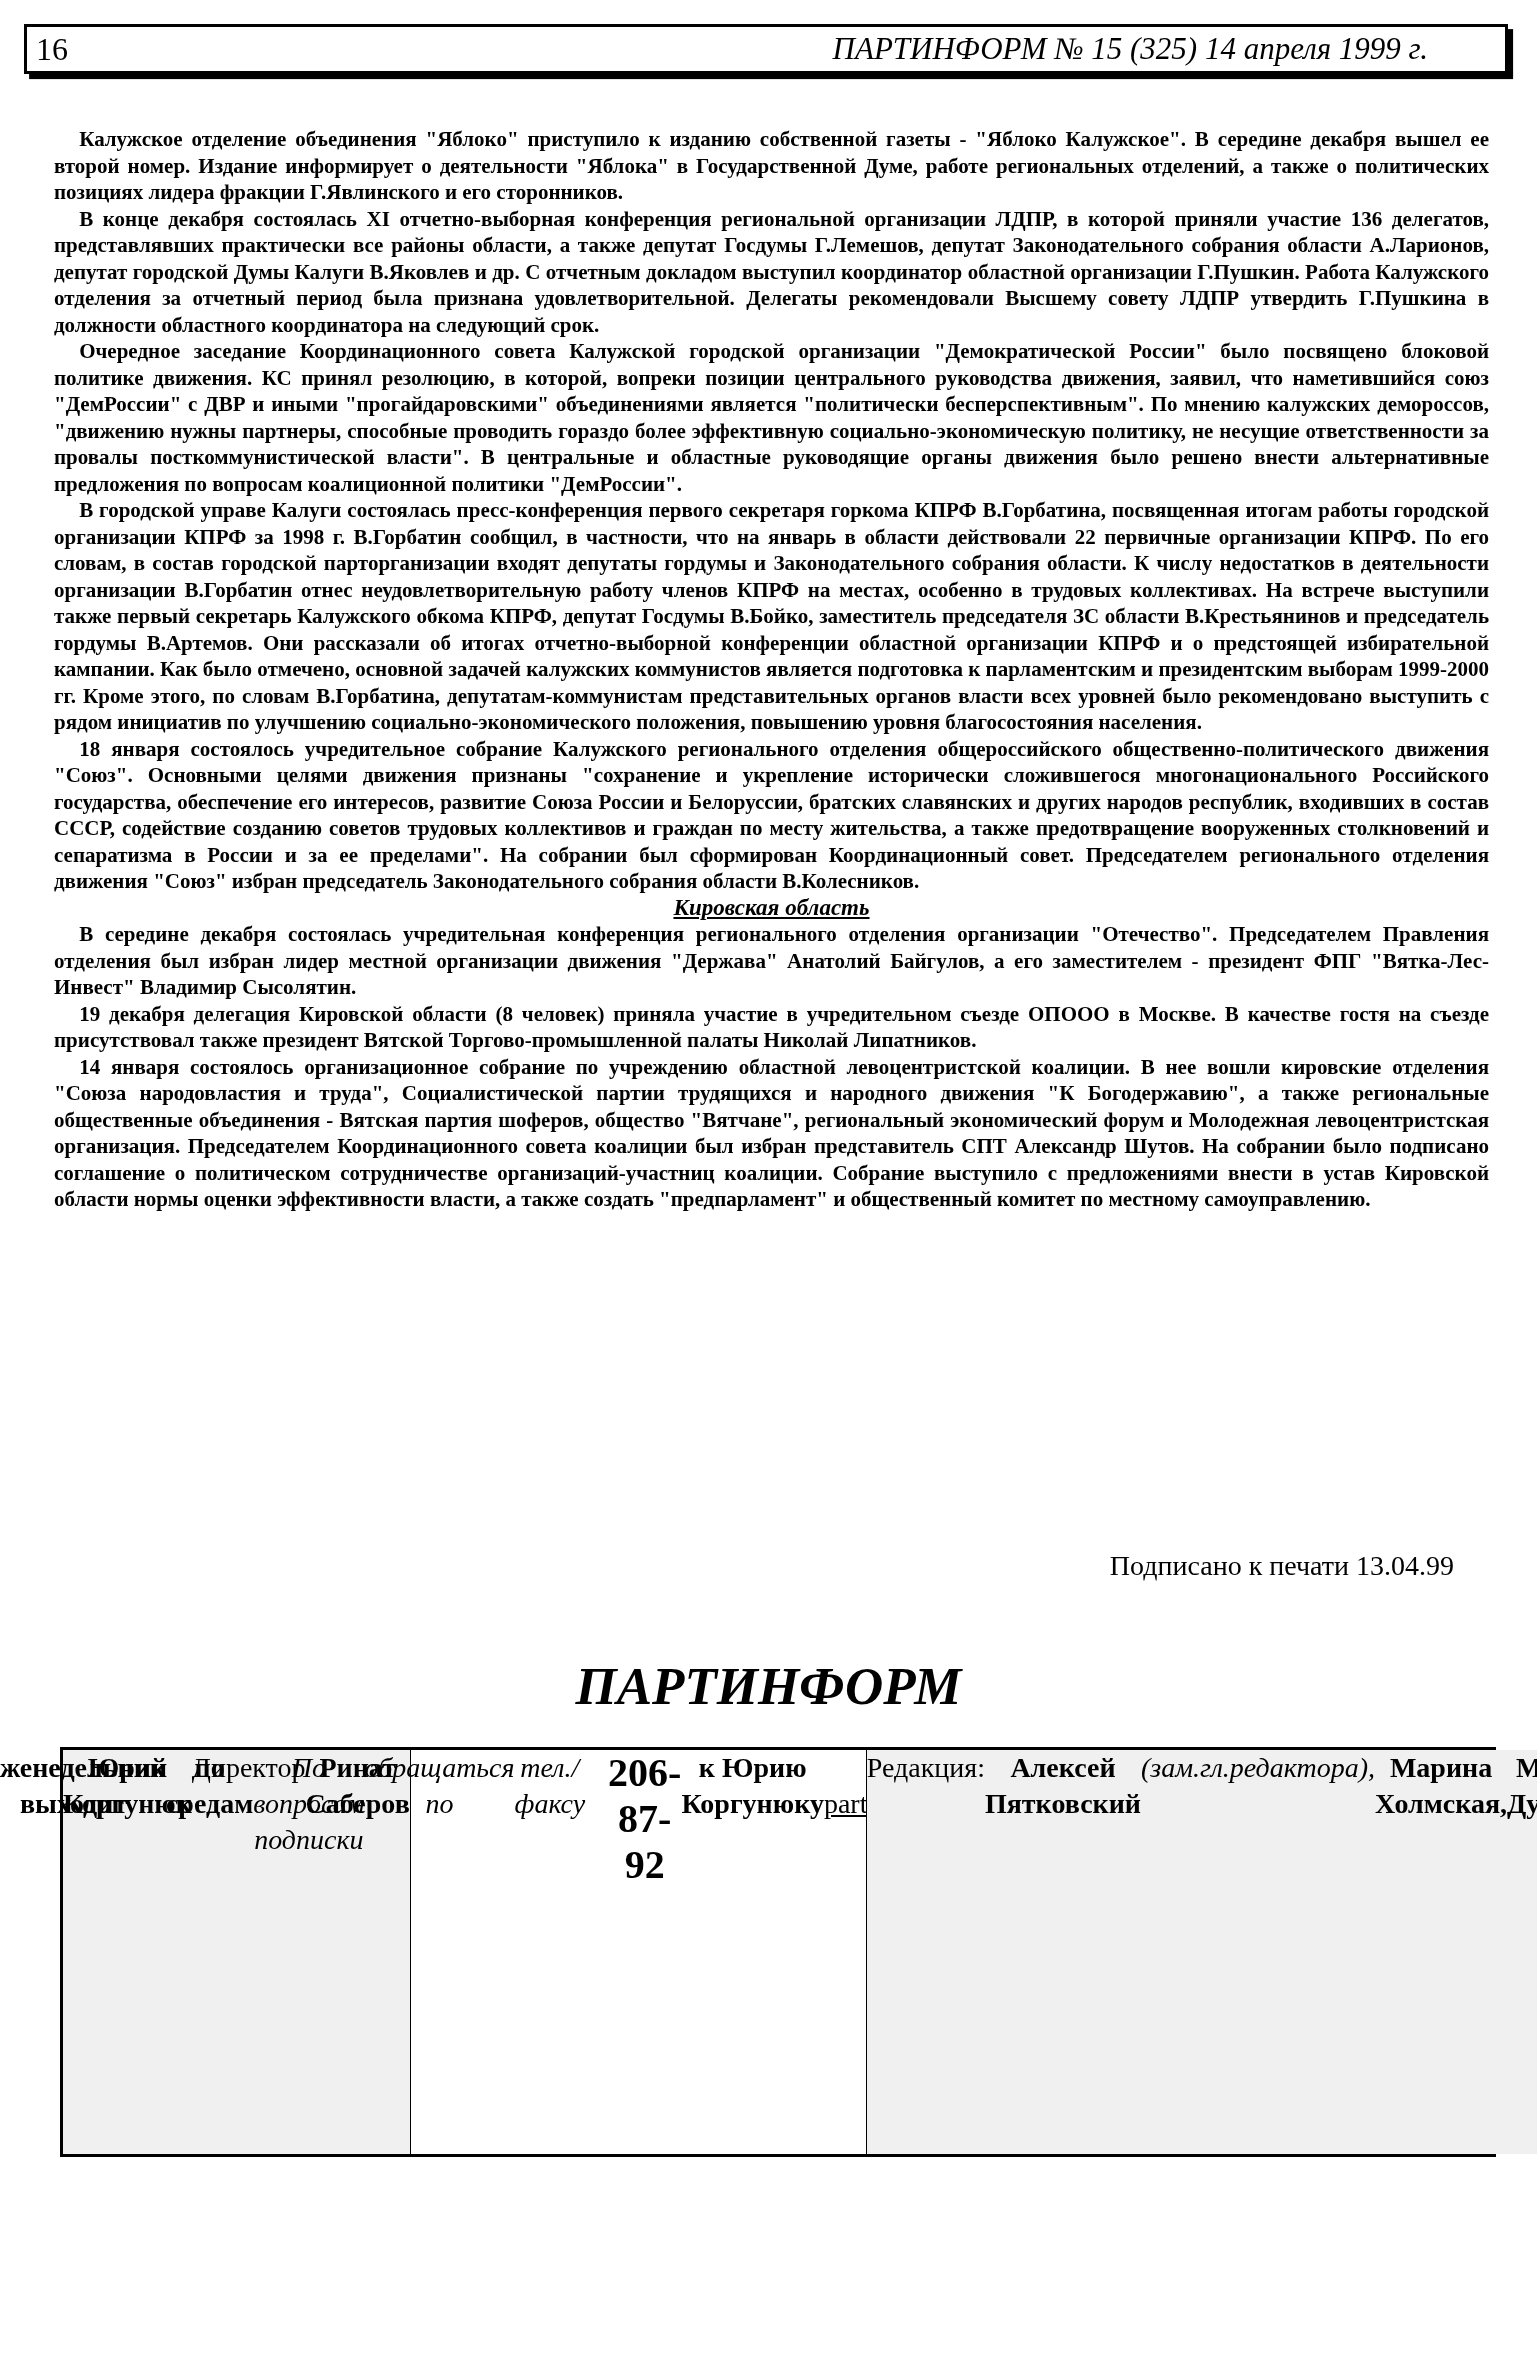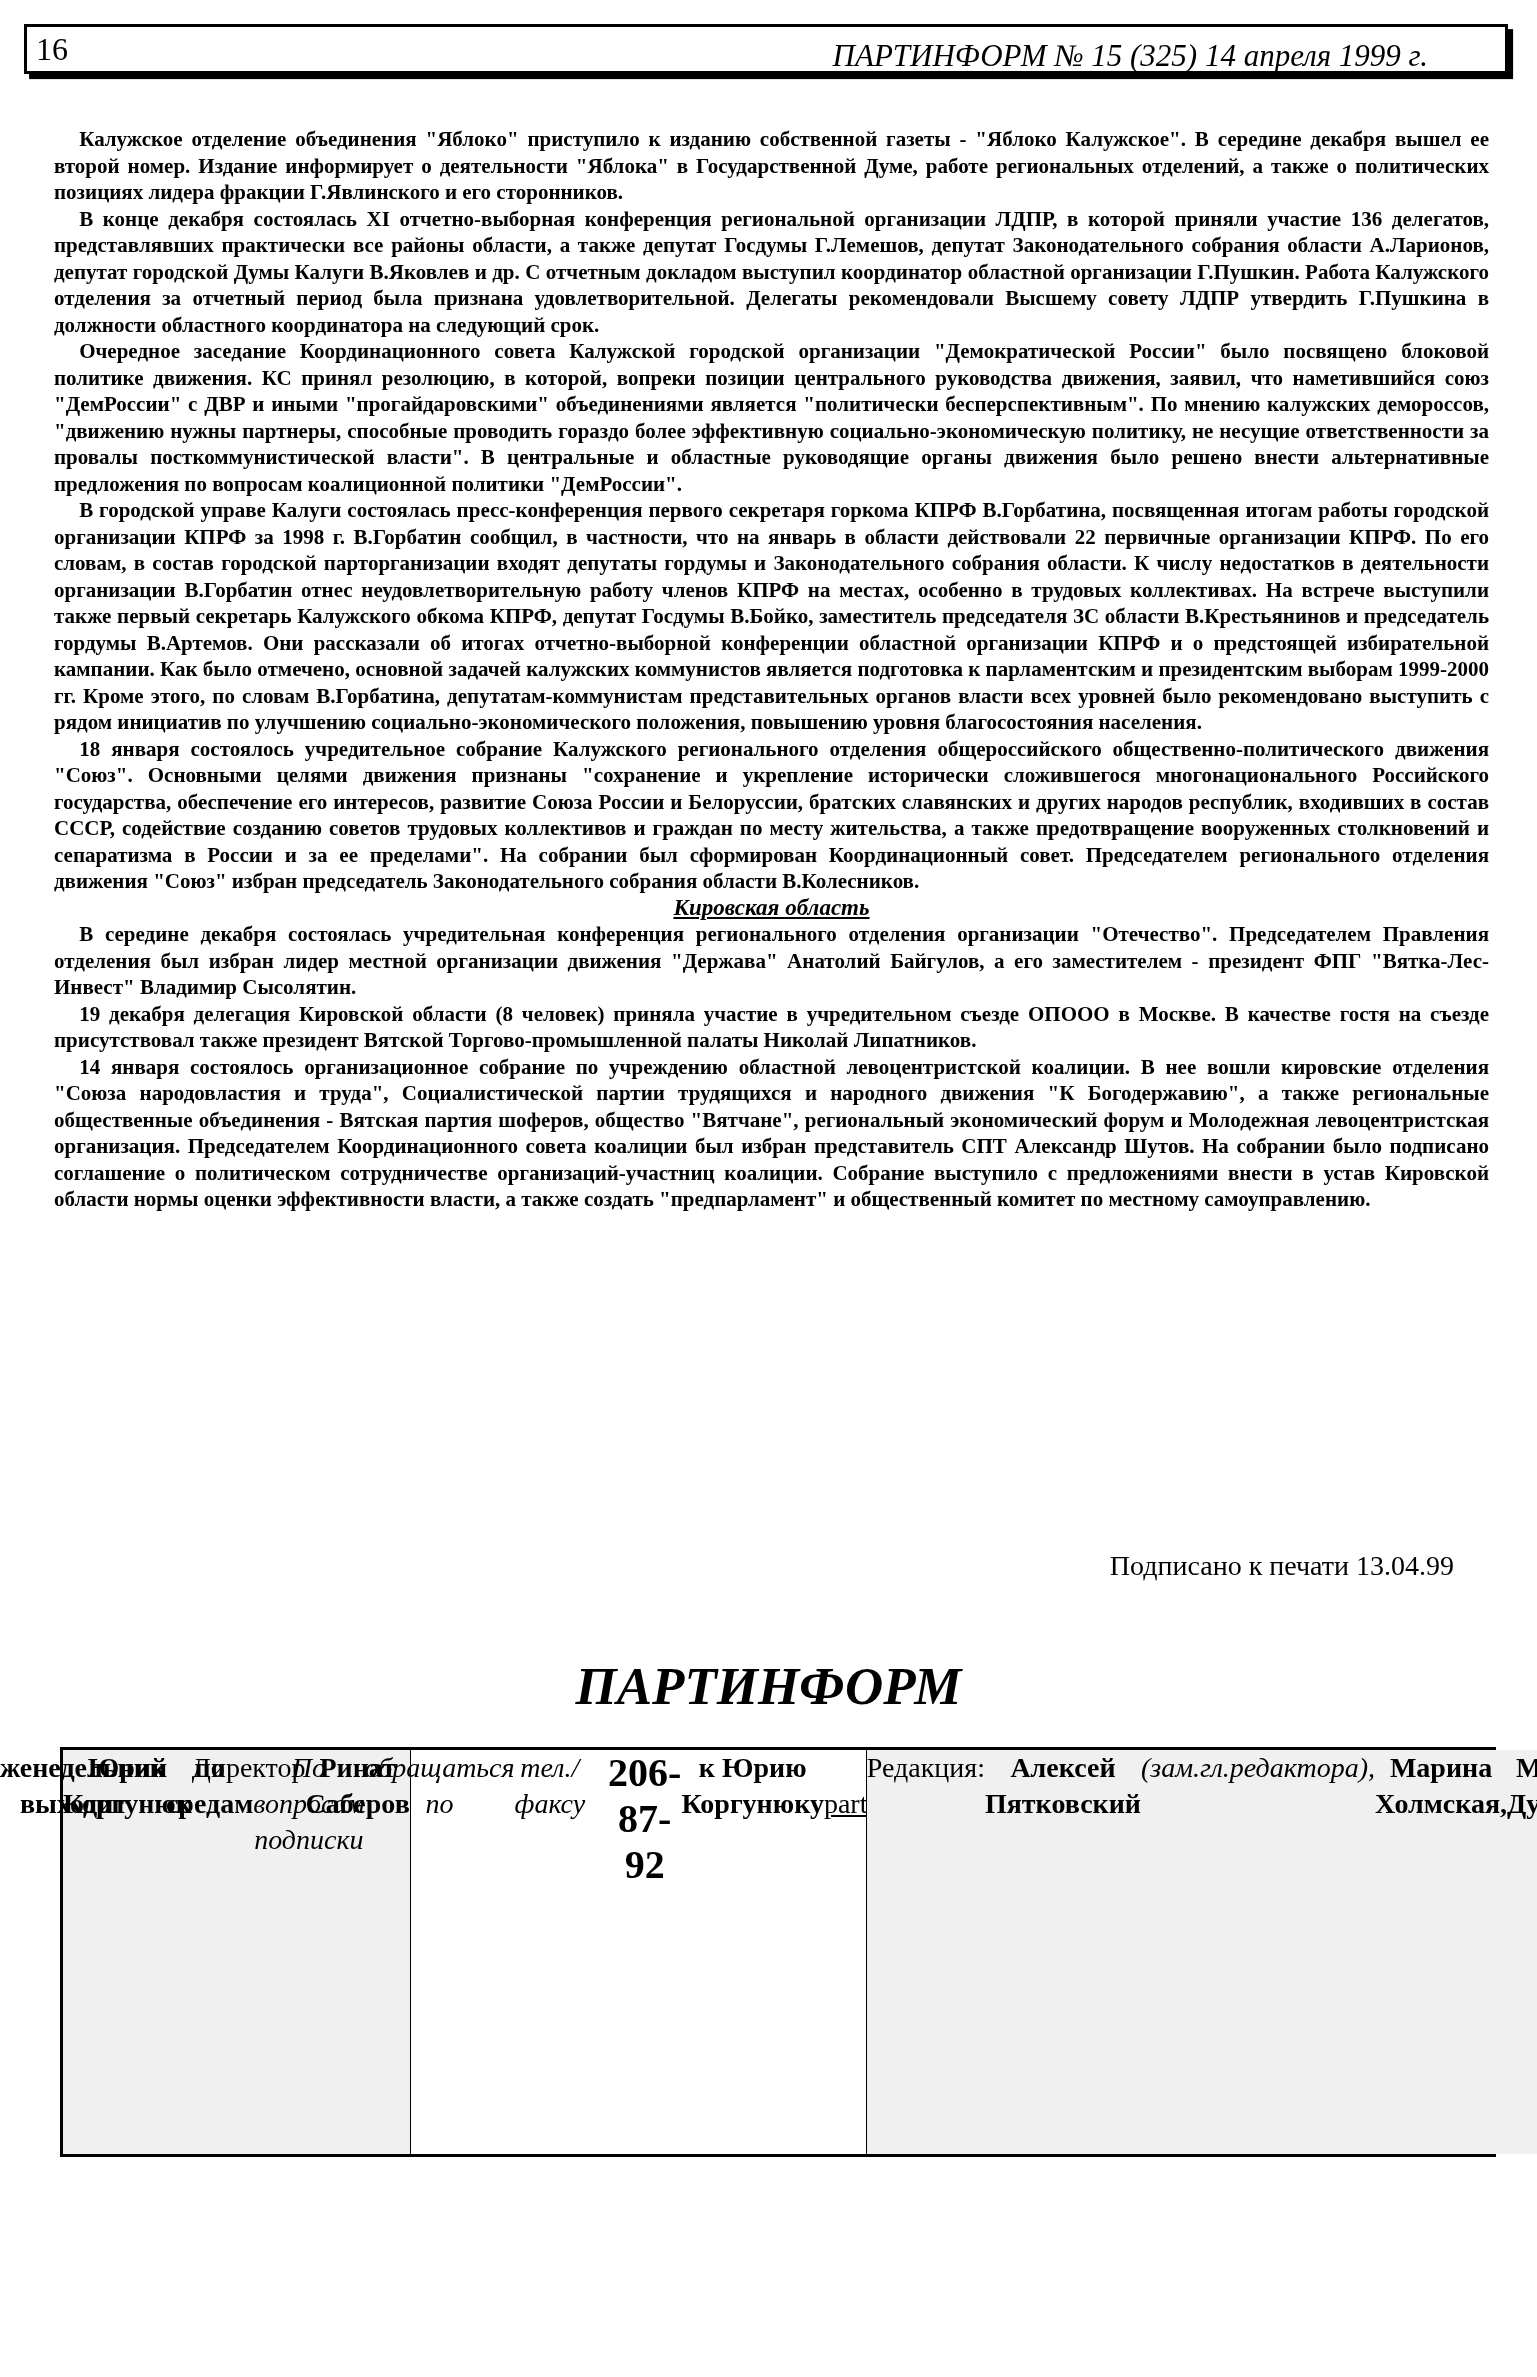--- a/index.html
+++ b/index.html
@@ -1,19 +1,19 @@
 <!DOCTYPE html>
 <html style="font-size:10.2px"><head>
 <meta charset="utf-8">
 <style>
 html,body{margin:0;padding:0;background:#fff;}
 body{width:1537px;height:2377px;position:relative;font-family:"Liberation Serif",serif;color:#000;}
 .hdr{position:absolute;left:24px;top:24px;width:1478px;height:44px;border:3.2px solid #000;box-shadow:5.1px 5.1px 0 #000;background:#fff;}
 .hdr .pn{position:absolute;left:9px;top:3.8px;font-size:32px;}
-.hdr .ti{position:absolute;right:77px;top:11px;font-size:31px;font-style:italic;}
+.hdr .ti{position:absolute;right:77px;top:4px;font-size:31px;font-style:italic;}
 .body{position:absolute;left:54px;top:126px;width:1435px;font-size:21px;font-weight:bold;line-height:26.5px;text-align:justify;}
 .body p{margin:0;text-indent:1.2em;}
 .sec{text-align:center;font-style:italic;text-decoration:underline;font-size:23px;margin:31px 0 2.6px 0;text-indent:0 !important;}
 .sign{position:absolute;right:83px;top:1550px;font-size:28px;}
 .mast{position:absolute;left:0;width:1537px;top:1656px;text-align:center;font-size:53px;font-weight:bold;font-style:italic;font-family:Liberation Serif, serif;}
 .box{position:absolute;left:60px;top:1747px;width:1430px;height:404px;border:3.8px solid #000;display:flex;}
 .col{box-sizing:border-box;text-align:center;font-size:28px;line-height:36px;display:flex;flex-direction:row;justify-content:center;}
 .c1{width:490px;background:#f0f0f0;border-right:1.9px solid #000;}
 .c2{width:456px;background:#fff;border-right:1.9px solid #000;}
 .c3{flex:1;background:#f0f0f0;}

